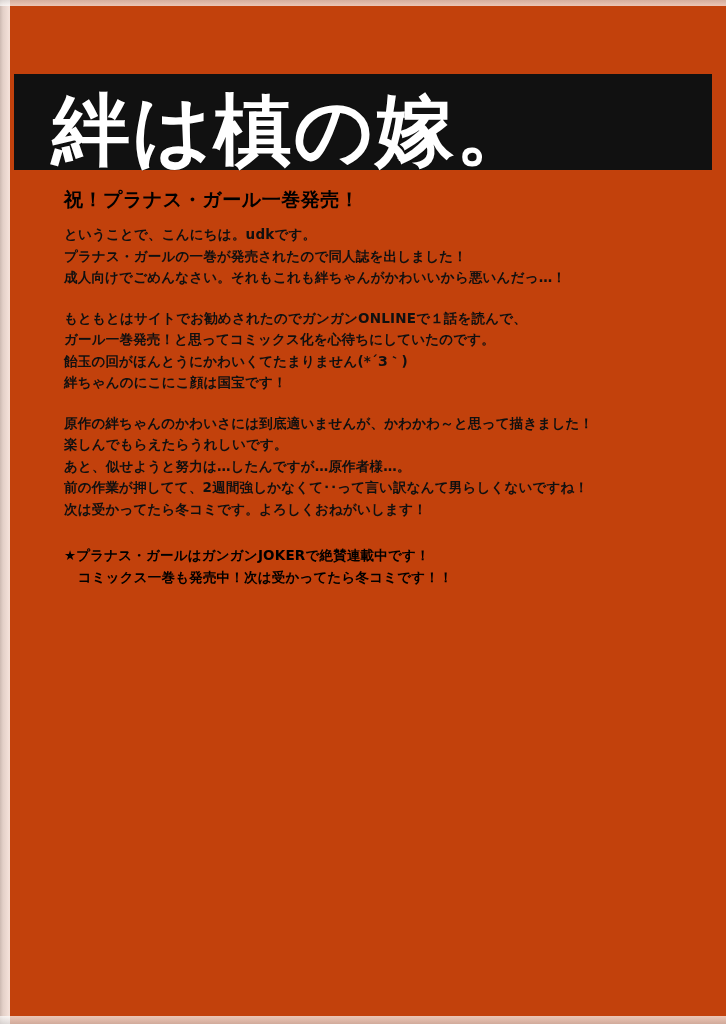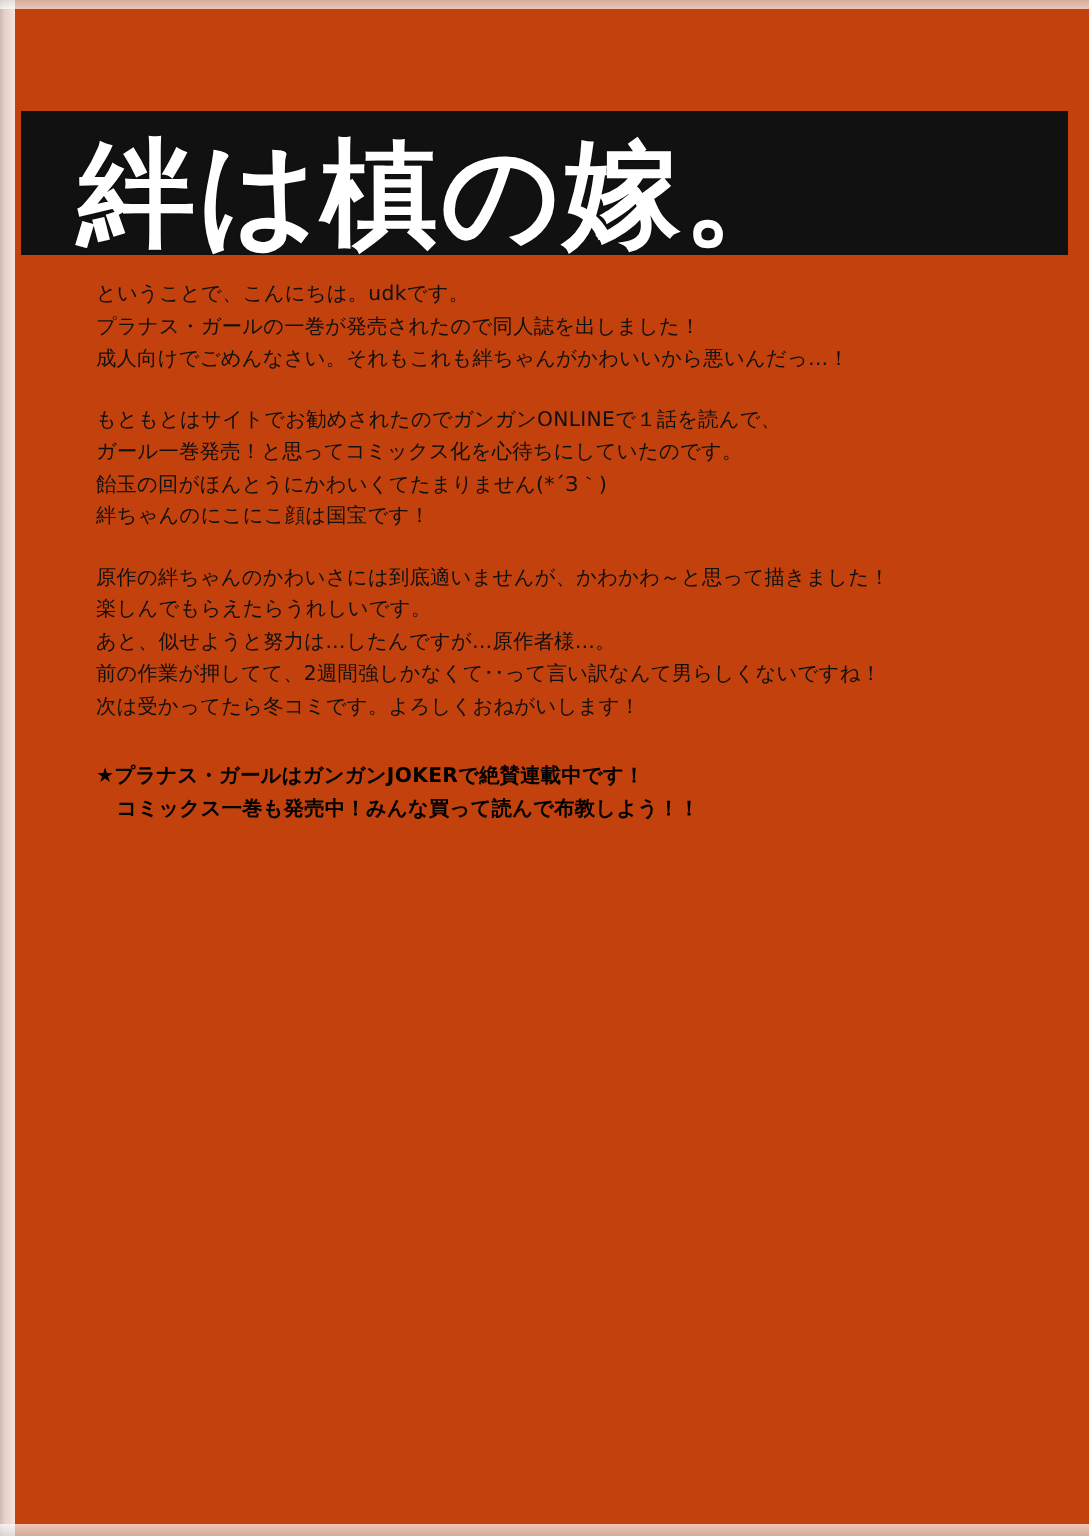--- a/index.html
+++ b/index.html
@@ -87,20 +87,21 @@
   }
 
   .para {
     font-family: "DejaVu Sans", sans-serif;
     font-size: 13.5px;
     line-height: 21.5px;
     color: #101010;
     margin: 0 0 19px 0;
     white-space: pre-line;
     letter-spacing: .2px;
+    font-weight: bold;
   }
   .para:last-child { margin-bottom: 0; }
 
   .promo {
     margin-top: 24px;
     font-family: "DejaVu Sans", sans-serif;
     font-weight: bold;
     font-size: 13.5px;
     line-height: 22px;
     color: #000;
@@ -115,30 +116,31 @@
   <div class="scan-edge-left"></div>
   <div class="scan-edge-top"></div>
   <div class="scan-edge-bottom"></div>
 
   <div class="masthead"></div>
   <div class="masthead-title">
     <span>絆は槙の嫁。</span>
   </div>
 
   <div class="content">
+    <h1 class="headline">祝！プラナス・ガール一巻発売！</h1>
 
     <p class="para">ということで、こんにちは。udkです。
 プラナス・ガールの一巻が発売されたので同人誌を出しました！
 成人向けでごめんなさい。それもこれも絆ちゃんがかわいいから悪いんだっ…！</p>
     <p class="para">もともとはサイトでお勧めされたのでガンガンONLINEで１話を読んで、
 ガール一巻発売！と思ってコミックス化を心待ちにしていたのです。
 飴玉の回がほんとうにかわいくてたまりません(*´З｀)
 絆ちゃんのにこにこ顔は国宝です！</p>
     <p class="para">原作の絆ちゃんのかわいさには到底適いませんが、かわかわ～と思って描きました！
 楽しんでもらえたらうれしいです。
 あと、似せようと努力は…したんですが…原作者様…。
 前の作業が押してて、2週間強しかなくて･･って言い訳なんて男らしくないですね！
 次は受かってたら冬コミです。よろしくおねがいします！</p>
 
     <p class="promo">★プラナス・ガールはガンガンJOKERで絶賛連載中です！
-　コミックス一巻も発売中！みんな買って読んで布教しよう！！</p>
+　コミックス一巻も発売中！次は受かってたら冬コミです！！</p>
   </div>
 </div>
 
 </body></html>

